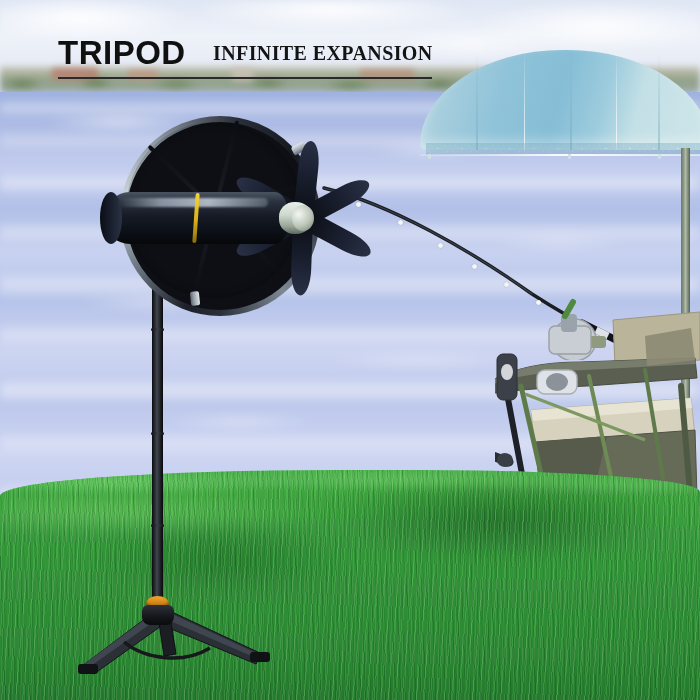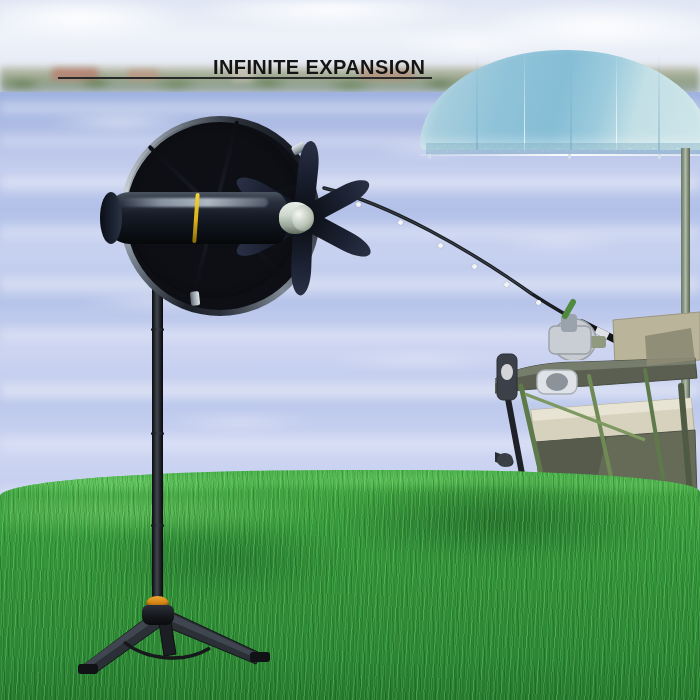--- a/index.html
+++ b/index.html
@@ -279,22 +279,21 @@
   
   .title-bar{position:absolute;left:0;top:18px;width:700px;height:48px;}
   .t-main{
     position:absolute;left:58px;top:18px;
     font-size:33px;font-weight:700;letter-spacing:.5px;color:#101010;line-height:1;
     font-family:"Liberation Sans",sans-serif;
   }
   .t-sub{
     position:absolute;left:213px;top:25px;
     font-size:20px;font-weight:600;letter-spacing:.4px;color:#141414;line-height:1;
-    font-family:Liberation Sans, sans-serif;
-    margin-top:14px;
+    font-family:Liberation Serif, serif;
   }
   .t-rule{
     position:absolute;left:58px;top:59px;width:374px;height:2px;
     background:#2a2a2a;
   }
 </style>
 </head>
 <body>
 
 <div id="stage">
@@ -442,17 +441,18 @@
 
     <div class="nacelle"></div>
     <div class="nacelle-cap"></div>
     <div class="nacelle-hi"></div>
     <div class="yellow-stripe"></div>
     <div class="nose"></div>
     <div class="hub-cone"></div>
   </div>
 
   <div class="title-bar">
+    <div class="t-main">TRIPOD</div>
     <div class="t-sub">INFINITE EXPANSION</div>
     <div class="t-rule"></div>
   </div>
 
 </div>
 
 </body></html>

